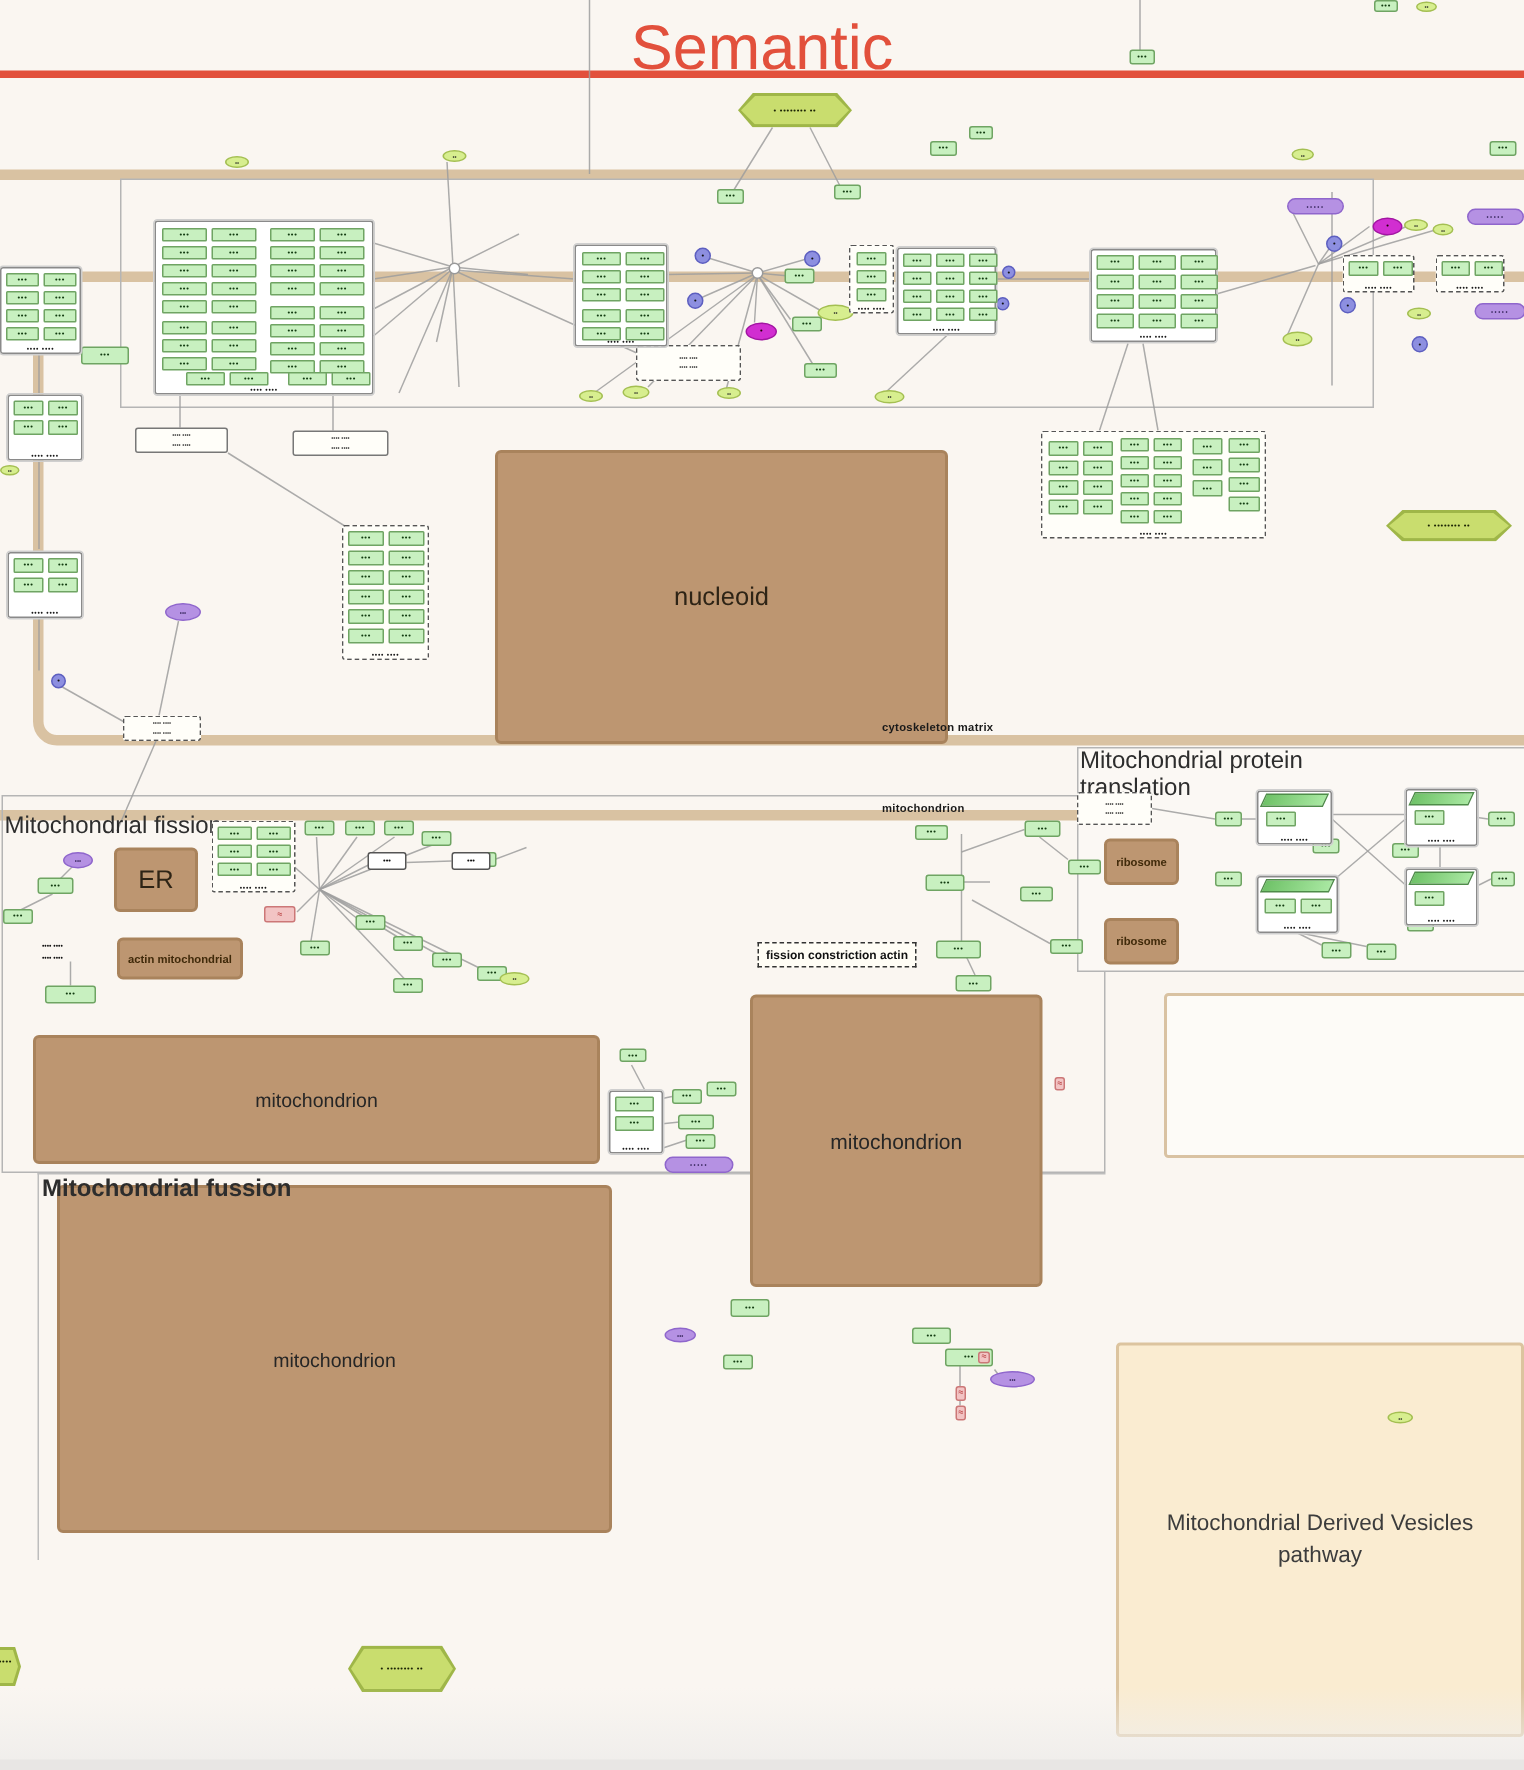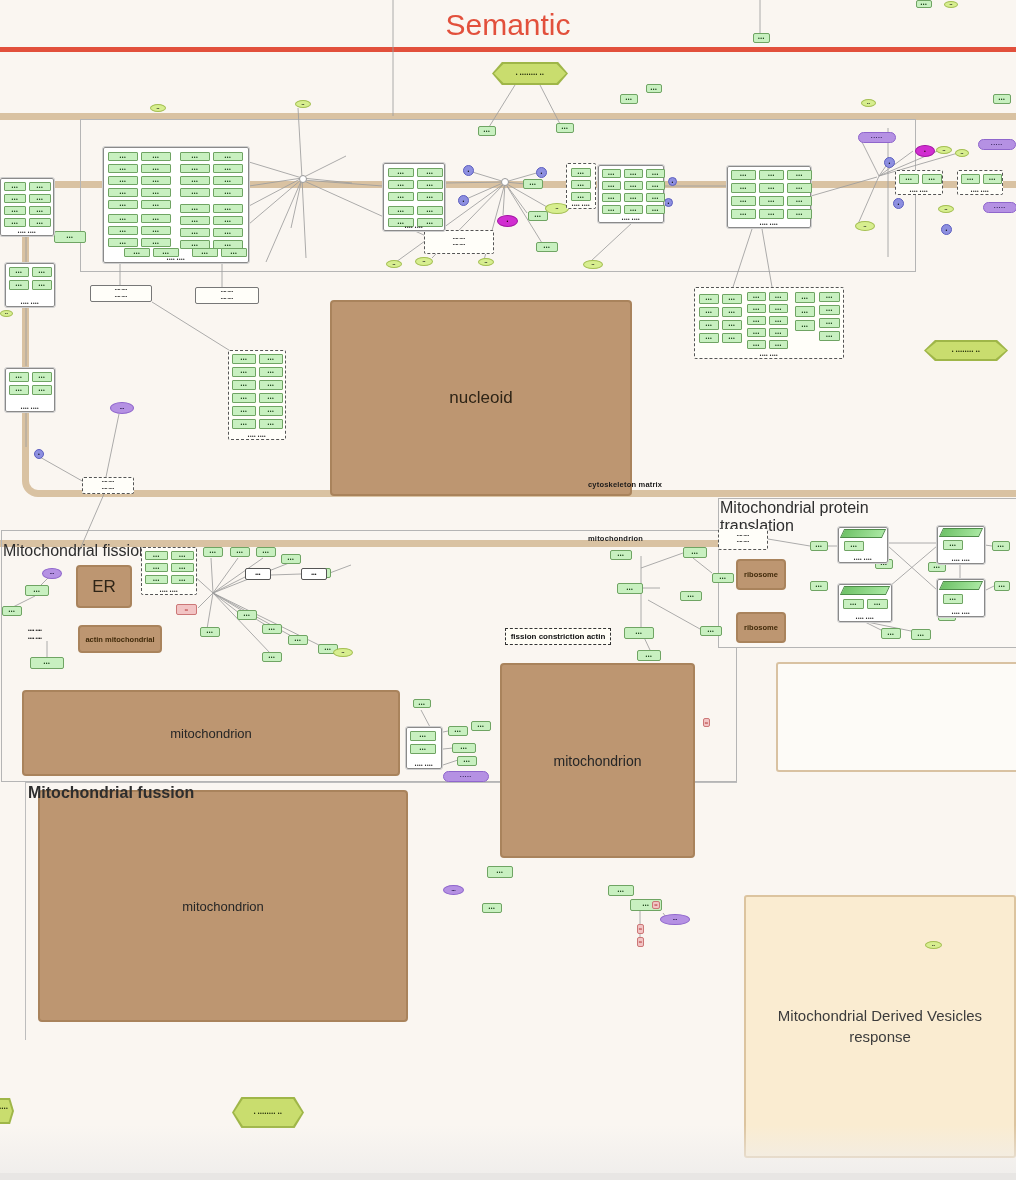--- a/index.html
+++ b/index.html
@@ -1,20 +1,20 @@
 <!DOCTYPE html>
 <html><head>
 <meta charset="utf-8">
 <style>
   html,body{margin:0;padding:0;background:#faf6f1;}
   #canvas{position:relative;width:1016px;height:1180px;background:#faf6f1;overflow:hidden;
           font-family:"Liberation Sans",sans-serif;}
   .abs{position:absolute;box-sizing:border-box;}
   
-  .title{left:0;right:0;top:8px;text-align:center;font-size:30px;color:#e2503c;}
+  .title{left:0;right:0;top:8px;text-align:center;font-size:42px;color:#e2503c;}
   .redrule{left:0;top:47px;width:1016px;height:5px;background:#e2503c;}
   
   .membrane{border:7px solid #d9c2a2;background:transparent;border-radius:16px;}
   
   .group{border:1px solid #b5b5b5;background:transparent;}
   .group.fill{background:#fbf8f4;}
   .seclabel{font-size:16px;color:#2d2d2d;line-height:1.15;}
   .tinybold{font-size:7.5px;font-weight:bold;color:#1a1a1a;letter-spacing:.2px;}
   
   .brown{background:#bd9671;border:2px solid #a9835c;border-radius:4px;color:#2e2416;
@@ -198,21 +198,21 @@
     </div>
   <div class="abs brown mid" style="left:500px;top:663px;width:195px;height:195px;font-size:14px;">
     <span>mitochondrion</span>
     </div>
   <div class="abs brown mid" style="left:38px;top:790px;width:370px;height:232px;">
     <span>mitochondrion</span>
     </div>
 
   <div class="abs whitebox" style="left:776px;top:662px;width:254px;height:110px;"></div>
   <div class="abs cream" style="left:744px;top:895px;width:272px;height:263px;">
-    <span style="width:230px;">Mitochondrial Derived Vesicles response</span>
+    <span style="width:230px;">Mitochondrial Derived Vesicles pathway</span>
     </div>
 
   <div class="abs fsite" style="left:505px;top:628px;width:106px;height:17px;">
     <span>fission constriction actin</span>
     </div>
 
   <div class="abs seclabel" style="left:3px;top:542px;white-space:nowrap;">Mitochondrial fission</div>
   <div class="abs seclabel" style="left:28px;top:784px;white-space:nowrap;font-weight:bold;">Mitochondrial fussion</div>
   <div class="abs seclabel" style="left:720px;top:499px;width:210px;">Mitochondrial protein translation</div>
   <div class="abs tinybold" style="left:588px;top:480px;white-space:nowrap;">cytoskeleton matrix</div>

